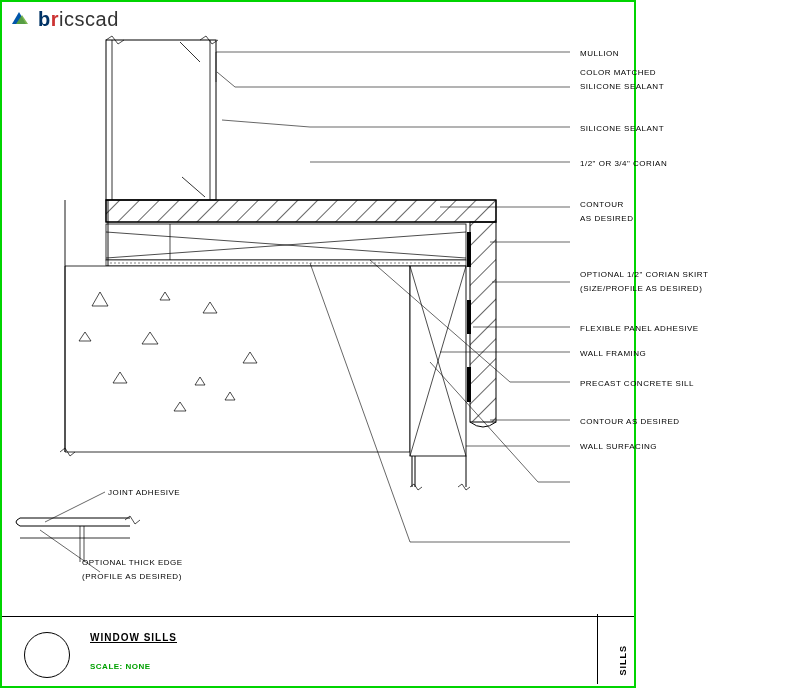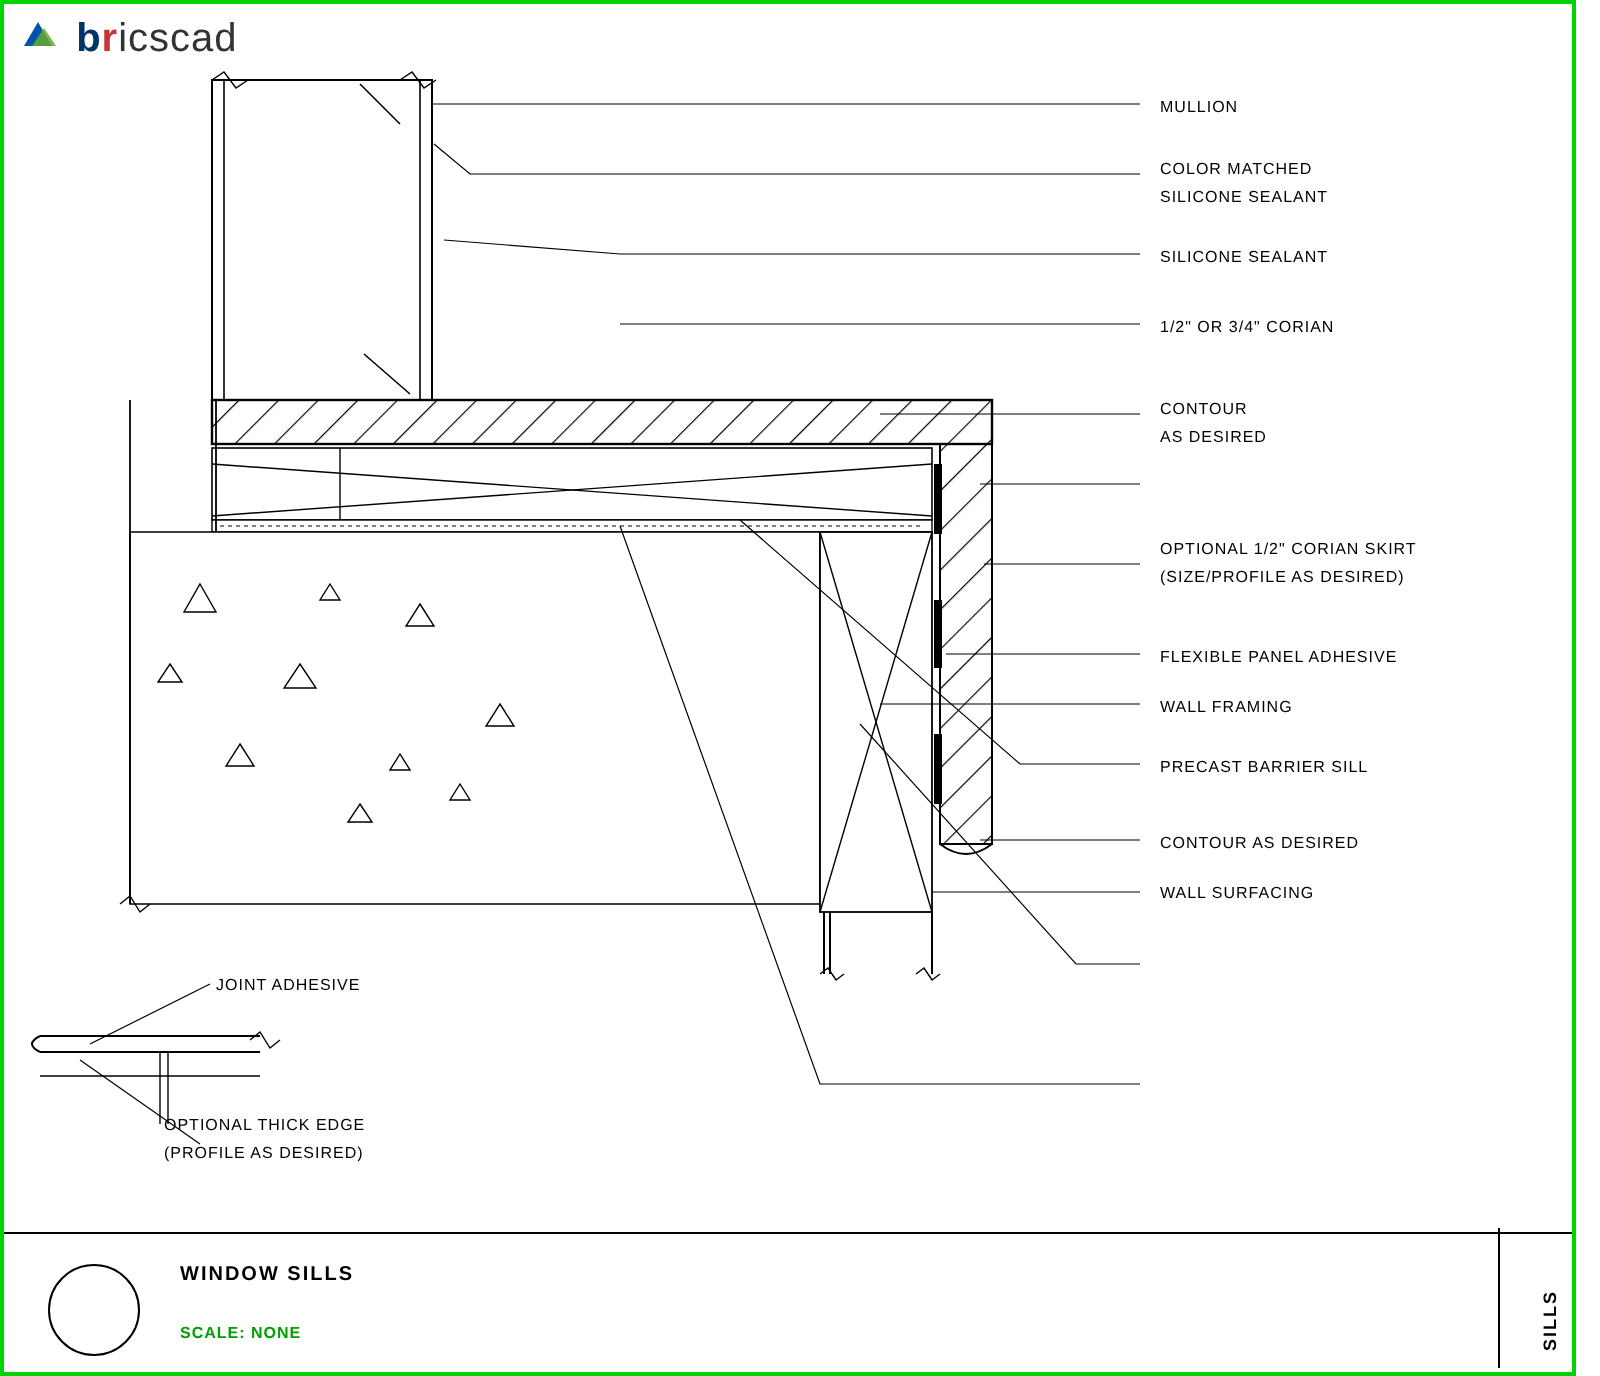--- a/index.html
+++ b/index.html
@@ -2,21 +2,21 @@
 <html><head>
 <meta charset="utf-8">
 <style>
   body {
     margin: 0;
     padding: 0;
     font-family: Arial, sans-serif;
     background: #fff;
   }
   .page {
-    width: 788px;
+    width: 636px;
     height: 688px;
     position: relative;
     border: 2px solid #00d400;
     box-sizing: border-box;
   }
   .logo {
     position: absolute;
     top: 6px;
     left: 8px;
     font-size: 20px;
@@ -65,20 +65,21 @@
     border: 1px solid #000;
     border-radius: 50%;
   }
   .title-text {
     position: absolute;
     left: 88px;
     top: 15px;
     font-size: 10px;
     font-weight: bold;
     letter-spacing: 1px;
+    text-decoration: underline;
   }
   .scale-text {
     position: absolute;
     left: 88px;
     top: 45px;
     font-size: 8px;
     font-weight: bold;
     color: #00a000;
     letter-spacing: 0.5px;
   }
@@ -230,34 +231,34 @@
         <line x1="74" y1="494" x2="74" y2="530" stroke="#000" stroke-width="0.7"></line>
         <path d="M115 488 l5 -4 5 8 5 -4" stroke="#000" fill="none" stroke-width="0.7"></path>
 
         <line x1="35" y1="490" x2="95" y2="460" stroke="#000" stroke-width="0.6"></line>
         <line x1="30" y1="498" x2="90" y2="540" stroke="#000" stroke-width="0.6"></line>
       </g>
     </svg>
 
     
     <div class="label" style="left:570px; top:15px">MULLION</div>
-    <div class="label" style="left:570px; top:46px">
+    <div class="label" style="left:570px; top:34px">
       <span>COLOR MATCHED</span><br><span>SILICONE SEALANT</span>
     </div>
     <div class="label" style="left:570px; top:90px">SILICONE SEALANT</div>
     <div class="label" style="left:570px; top:125px">1/2" OR 3/4" CORIAN</div>
     <div class="label" style="left:570px; top:166px">
       <span>CONTOUR</span><br><span>AS DESIRED</span>
     </div>
     <div class="label" style="left:570px; top:236px">
       <span>OPTIONAL 1/2" CORIAN SKIRT</span><br><span>(SIZE/PROFILE AS DESIRED)</span>
     </div>
     <div class="label" style="left:570px; top:290px">FLEXIBLE PANEL ADHESIVE</div>
     <div class="label" style="left:570px; top:315px">WALL FRAMING</div>
-    <div class="label" style="left:570px; top:345px">PRECAST BARRIER SILL</div>
+    <div class="label" style="left:570px; top:345px">PRECAST CONCRETE SILL</div>
     <div class="label" style="left:570px; top:383px">CONTOUR AS DESIRED</div>
     <div class="label" style="left:570px; top:408px">WALL SURFACING</div>
 
     
     <div class="label" style="left:98px; top:454px">JOINT ADHESIVE</div>
     <div class="label" style="left:72px; top:524px">
       <span>OPTIONAL THICK EDGE</span><br><span>(PROFILE AS DESIRED)</span>
     </div>
   </div>
 

